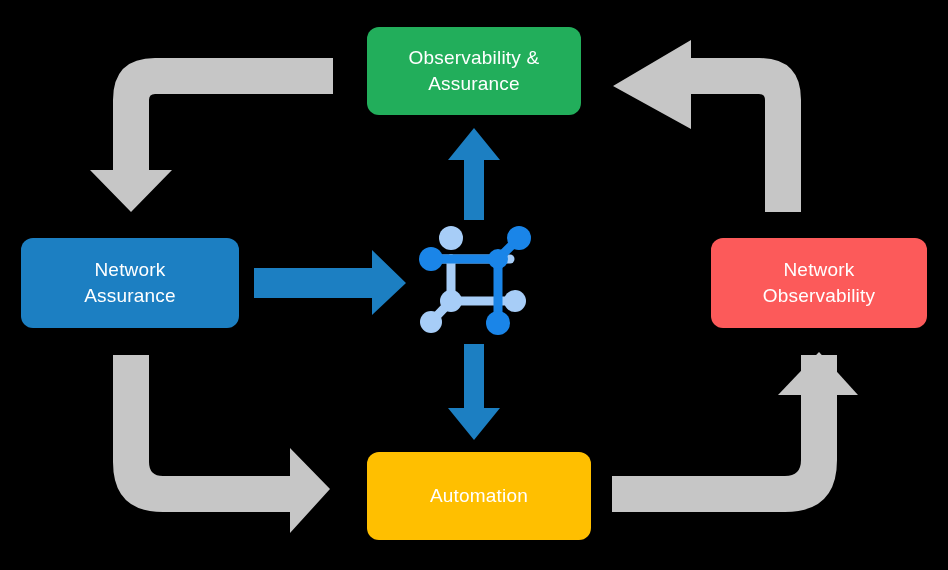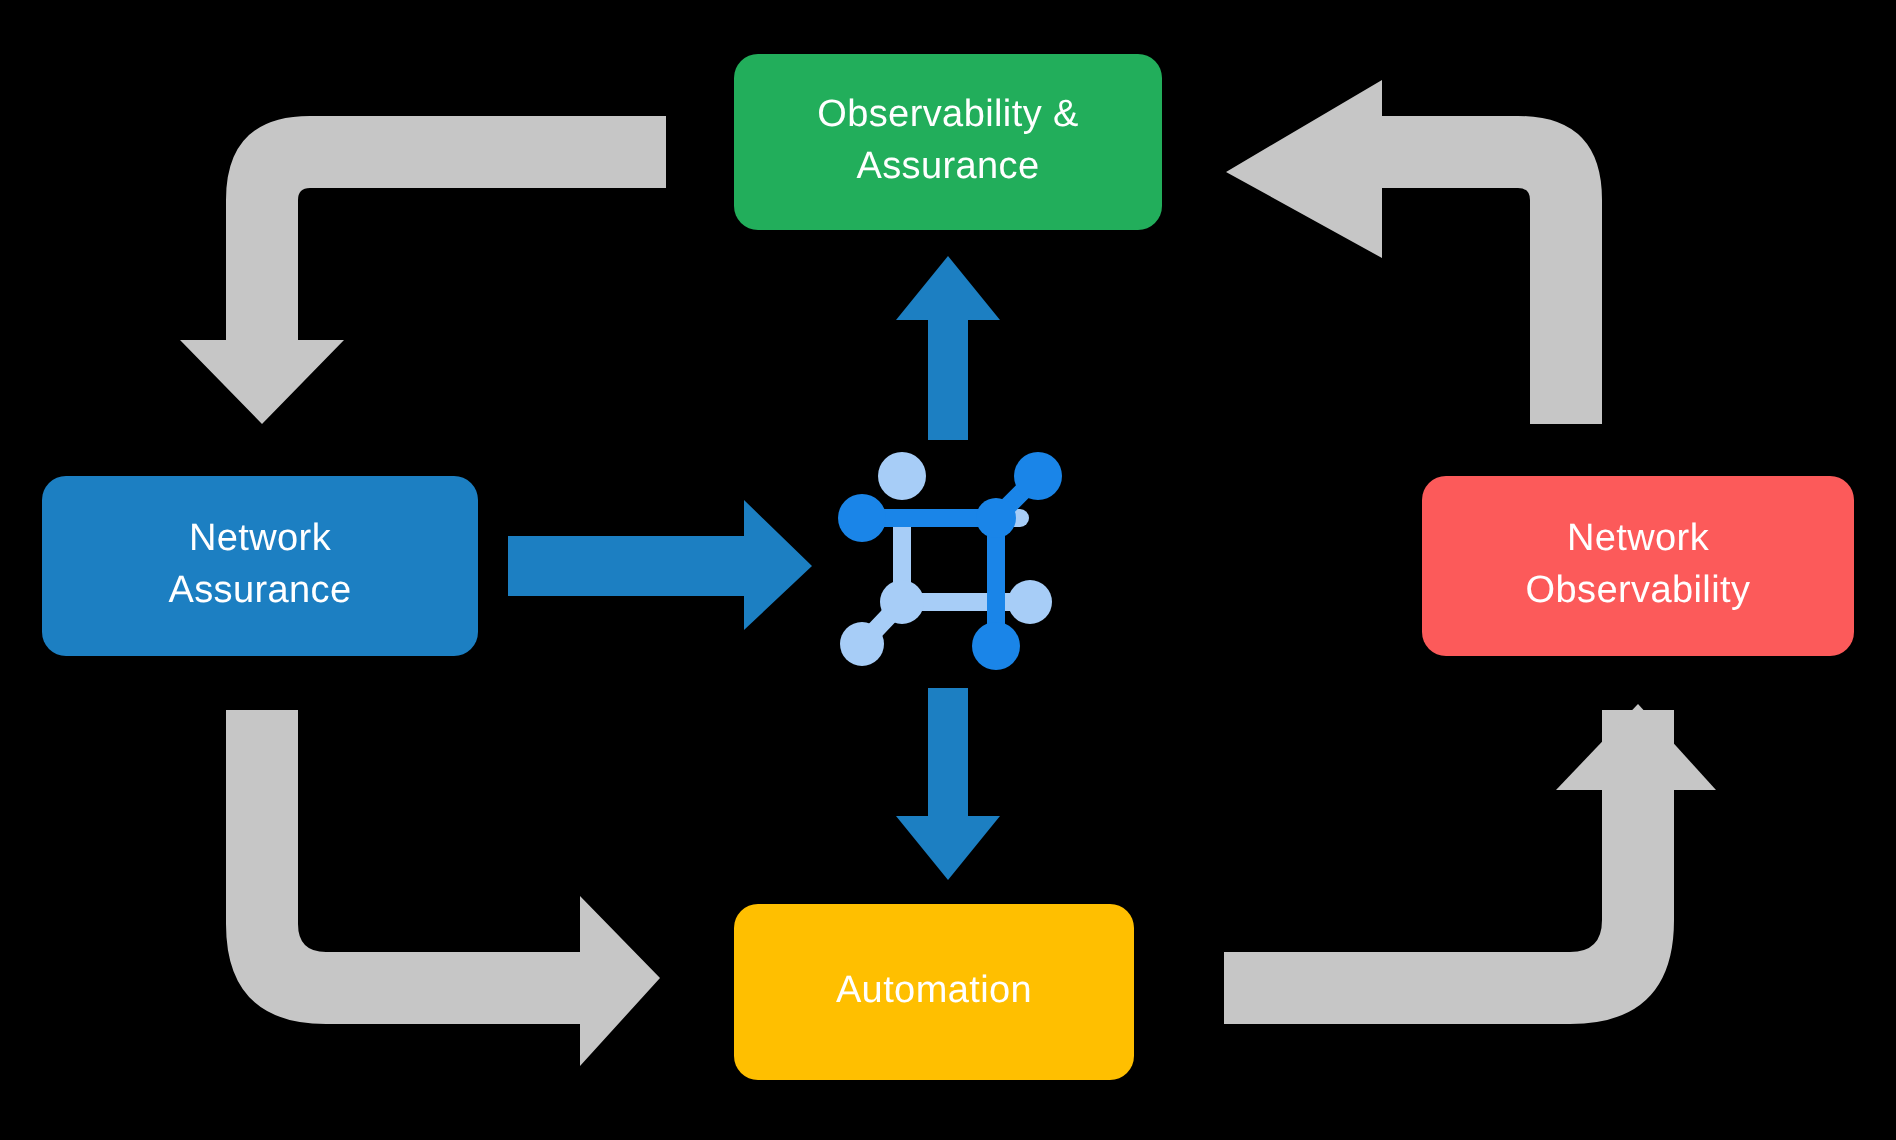--- a/index.html
+++ b/index.html
@@ -5,21 +5,21 @@
   html,body{margin:0;padding:0;background:#000;}
   body{width:948px;height:570px;overflow:hidden;font-family:"Liberation Sans",sans-serif;}
   #stage{position:relative;width:948px;height:570px;background:#000;}
   .box{position:absolute;display:flex;align-items:center;justify-content:center;
        text-align:center;border-radius:12px;color:#fff;font-size:19px;line-height:1.35;
        font-family:"Liberation Sans",sans-serif;letter-spacing:.2px;}
   .box span{display:block;padding:0 8px;}
   #box-observability{left:367px;top:27px;width:214px;height:88px;}
   #box-operations  {left:21px; top:238px;width:218px;height:90px;}
   #box-infrastructure{left:711px;top:238px;width:216px;height:90px;}
-  #box-automation  {left:367px;top:452px;width:200px;height:88px;}
+  #box-automation  {left:367px;top:452px;width:224px;height:88px;}
   #center-icon{position:absolute;left:418px;top:222px;width:116px;height:116px;}
   .arrow-layer{position:absolute;left:0;top:0;width:948px;height:570px;pointer-events:none;}
 </style>
 </head>
 <body>
 
 <div id="stage">
 
   <svg class="arrow-layer" viewBox="0 0 948 570" width="948" height="570" xmlns="http://www.w3.org/2000/svg">
 

